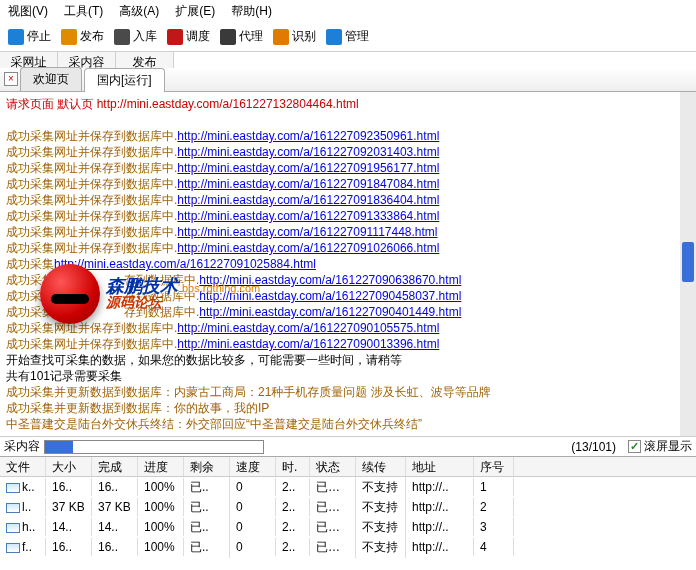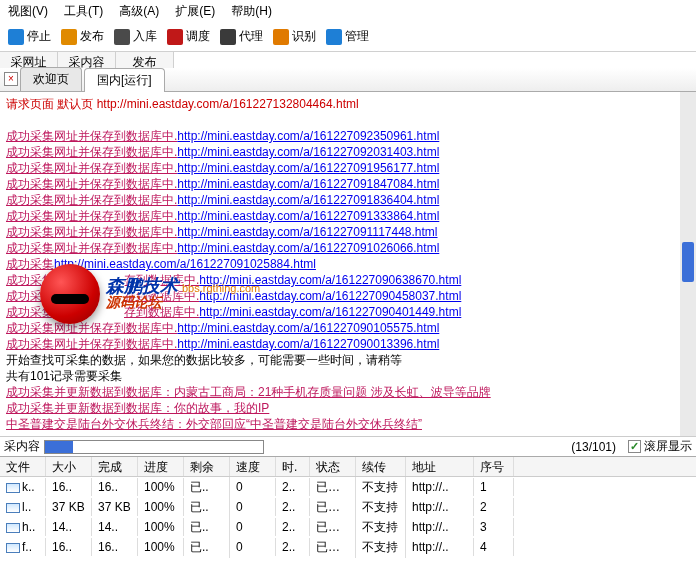--- a/index.html
+++ b/index.html
@@ -30,21 +30,21 @@
 
 .tabs { height: 24px; display: flex; align-items: end; padding-left: 20px; border-bottom: 1px solid #aaa; position: relative; background: linear-gradient(#fff, #eee); }
 .tabs .tab-x { position: absolute; left: 4px; top: 4px; width: 14px; height: 14px; border: 1px solid #888; text-align: center; line-height: 12px; cursor: pointer; font-size: 10px; color: #c00; background: #fff; }
 .tab { padding: 3px 12px; border: 1px solid #aaa; border-bottom: none; border-radius: 4px 4px 0 0; margin-right: 2px; cursor: pointer; font-size: 12px; }
 .tab.inactive { background: #e8e8e8; }
 .tab.active { background: #fff; position: relative; top: 1px; }
 
 .log-area { flex: 1; overflow-y: auto; padding: 4px 6px; font-size: 12px; line-height: 16px; position: relative; }
 .log-line { white-space: nowrap; }
 .log-red { color: #cc0000; }
-.log-green { color: #be185d; text-decoration: underline; }
+.log-green { color: #a16207; }
 .log-blue { color: #0000ee; text-decoration: underline; cursor: pointer; }
 .log-black { color: #000; }
 
 .watermark { position: absolute; left: 40px; top: 172px; pointer-events: none; z-index: 5; display: flex; align-items: center; justify-content: space-between; }
 .wm-ball { width: 60px; height: 60px; background: radial-gradient(circle at 35% 30%, #ff5555, #cc0000 60%, #8b0000); border-radius: 50%; box-shadow: 0 4px 8px rgba(0,0,0,.4); position: relative; }
 .wm-ball::after { content: ""; position: absolute; width: 38px; height: 10px; background: #000; border-radius: 5px; top: 30px; left: 11px; }
 .wm-text { margin-left: 6px; }
 .wm-text .l1 { color: #0033aa; font-weight: bold; font-size: 18px; font-style: italic; text-shadow: 1px 1px #fff; }
 .wm-text .l1 span { color: #e07b00; font-size: 11px; margin-left: 4px; font-style: normal; font-weight: normal; }
 .wm-text .l2 { color: #cc3300; font-weight: bold; font-size: 14px; font-style: italic; margin-top: -2px; }

